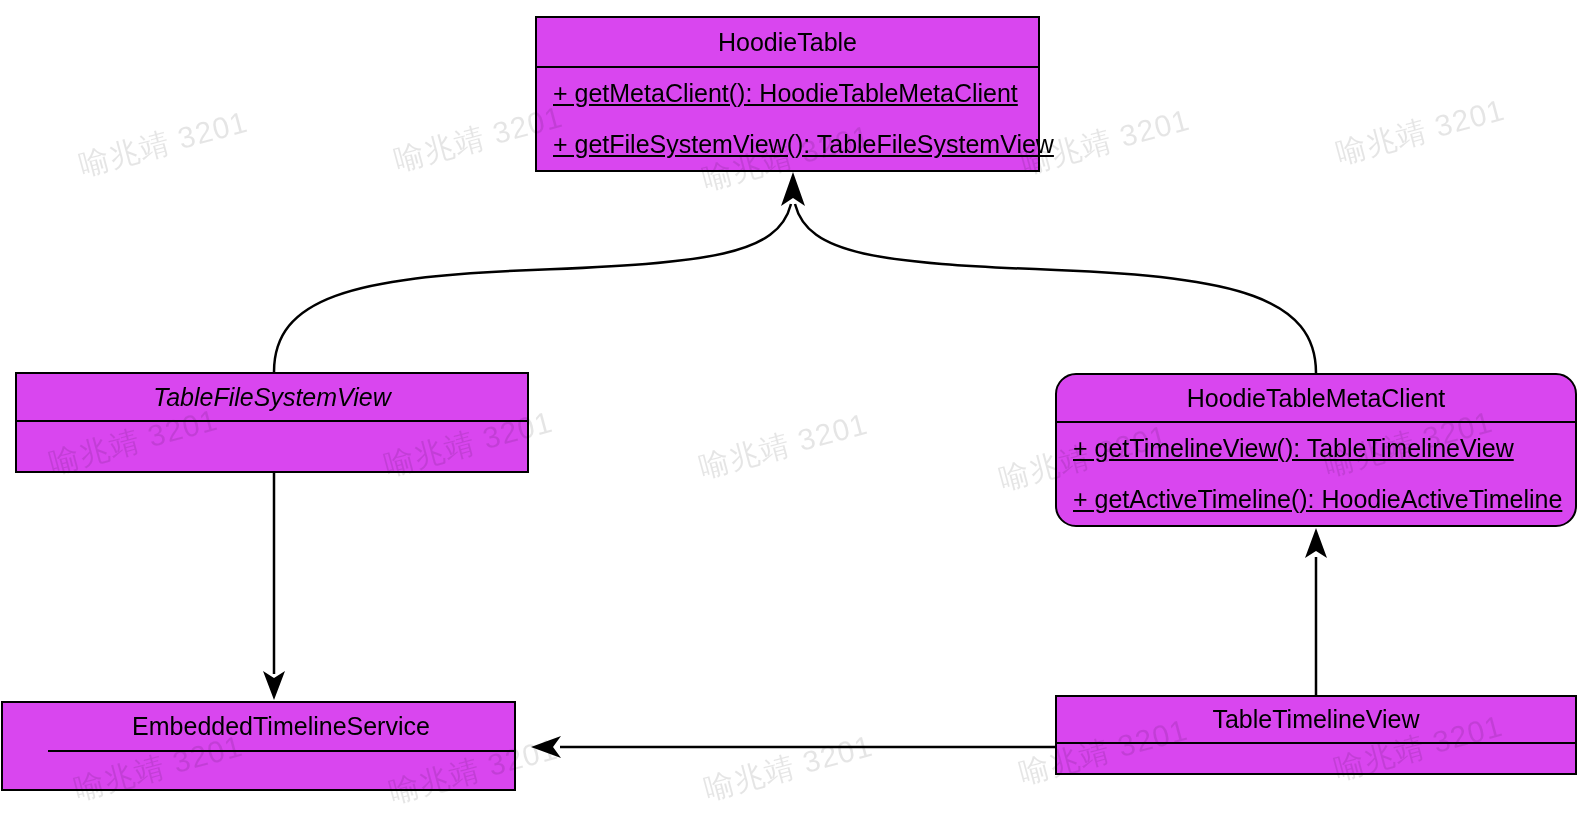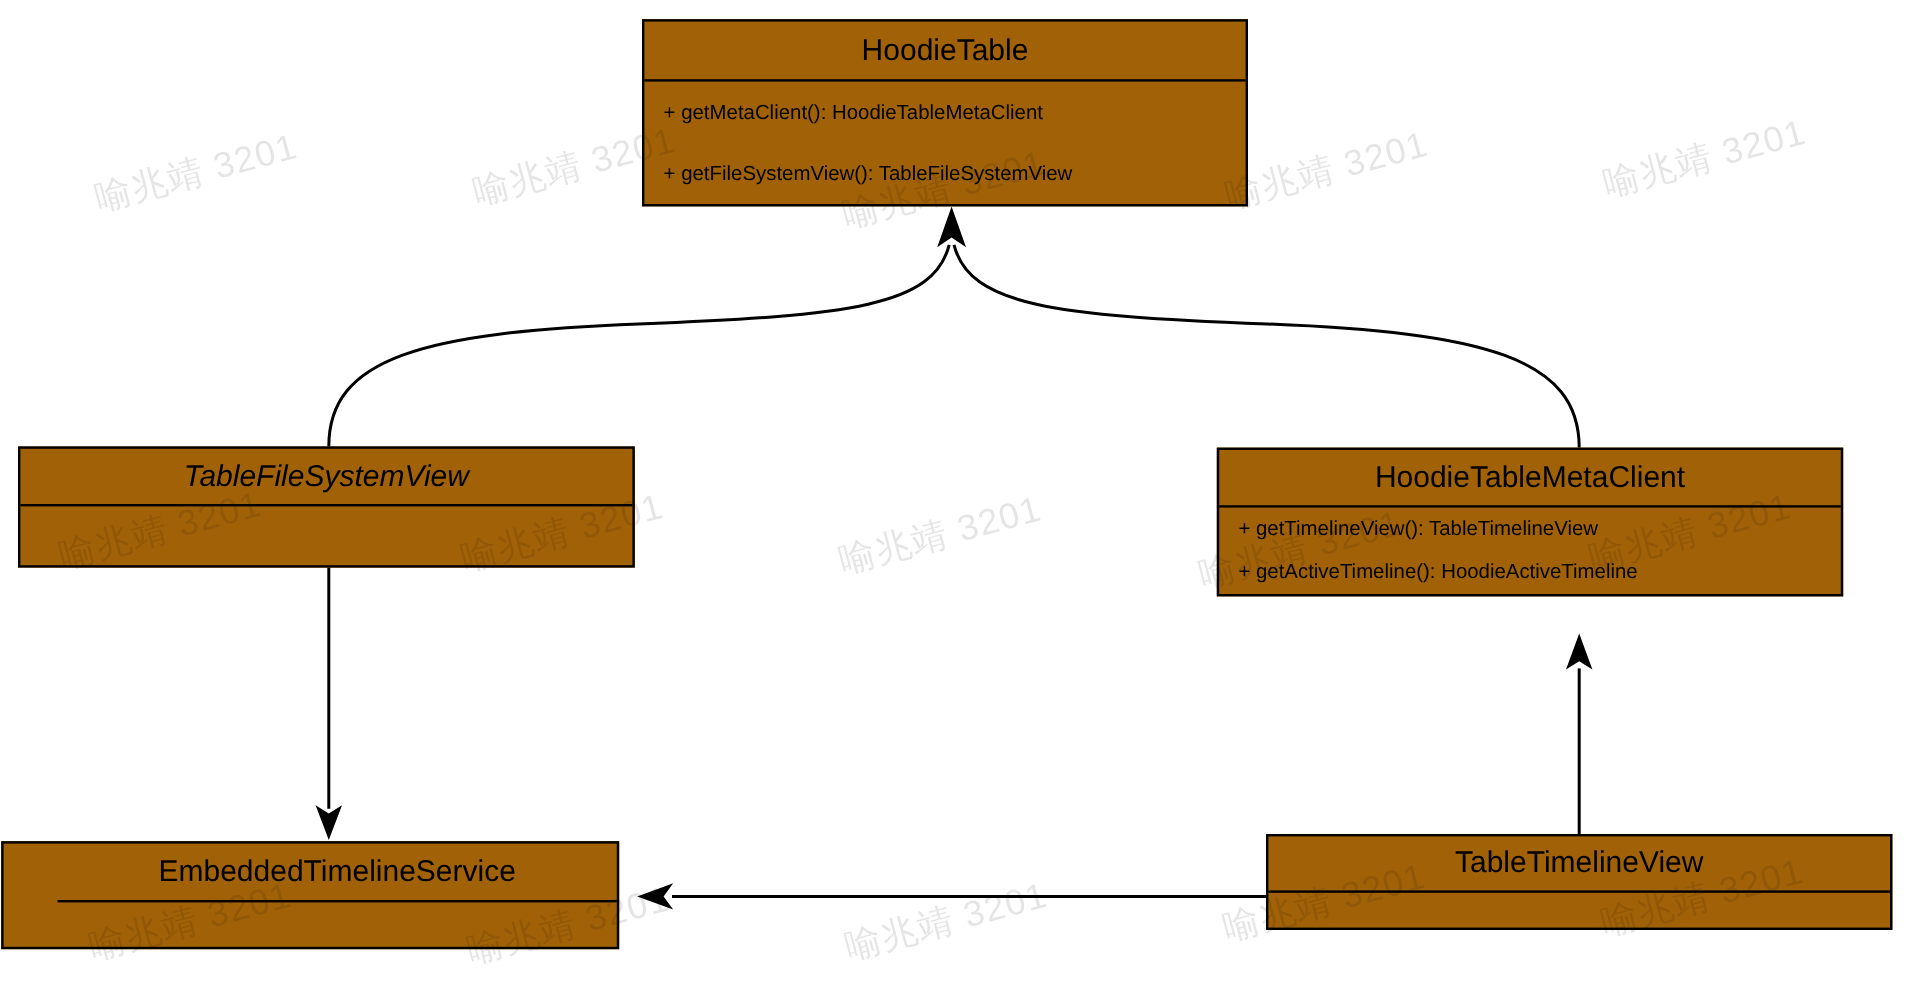--- a/index.html
+++ b/index.html
@@ -12,21 +12,21 @@
     width: 1594px;
     height: 818px;
     background: #ffffff;
     overflow: hidden;
     font-family: "Liberation Sans", "DejaVu Sans", sans-serif;
     color: #000000;
   }
   .uml-class {
     position: absolute;
     box-sizing: border-box;
-    background: #a16207;
+    background: #d946ef;
     border: 2.5px solid #000000;
     display: flex;
     flex-direction: column;
   }
   .uml-title {
     box-sizing: border-box;
     border-bottom: 2.5px solid #000000;
     display: flex;
     align-items: center;
     justify-content: center;
@@ -35,22 +35,23 @@
   }
   .uml-body {
     flex: 1 1 auto;
     display: flex;
     flex-direction: column;
     justify-content: space-around;
     padding-left: 16px;
     box-sizing: border-box;
   }
   .uml-method {
-    font-size: 17px;
+    font-size: 25px;
     white-space: nowrap;
+    text-decoration: underline;
   }
   svg.connectors {
     position: absolute;
     left: 0;
     top: 0;
     width: 1594px;
     height: 818px;
     pointer-events: none;
   }
   svg.connectors path, svg.connectors line {
@@ -93,21 +94,21 @@
       <div class="uml-method">+ getMetaClient(): HoodieTableMetaClient</div>
       <div class="uml-method">+ getFileSystemView(): TableFileSystemView</div>
     </div>
   </div>
 
   <div class="uml-class" style="left:15px; top:372px; width:514px; height:101px;">
     <div class="uml-title" style="height:48px;font-style:italic;">TableFileSystemView</div>
     <div class="uml-body"></div>
   </div>
 
-  <div class="uml-class" style="left:1014px; top:373px; width:522px; height:124px;">
+  <div class="uml-class" style="left:1055px; top:373px; width:522px; height:154px;border-radius:21px;">
     <div class="uml-title" style="height:48px;">HoodieTableMetaClient</div>
     <div class="uml-body">
       <div class="uml-method">+ getTimelineView(): TableTimelineView</div>
       <div class="uml-method">+ getActiveTimeline(): HoodieActiveTimeline</div>
     </div>
   </div>
 
   <div class="uml-class" style="left:1px; top:701px; width:515px; height:90px;padding-left:45px;">
     <div class="uml-title" style="height:49px;">EmbeddedTimelineService</div>
     <div class="uml-body"></div>

